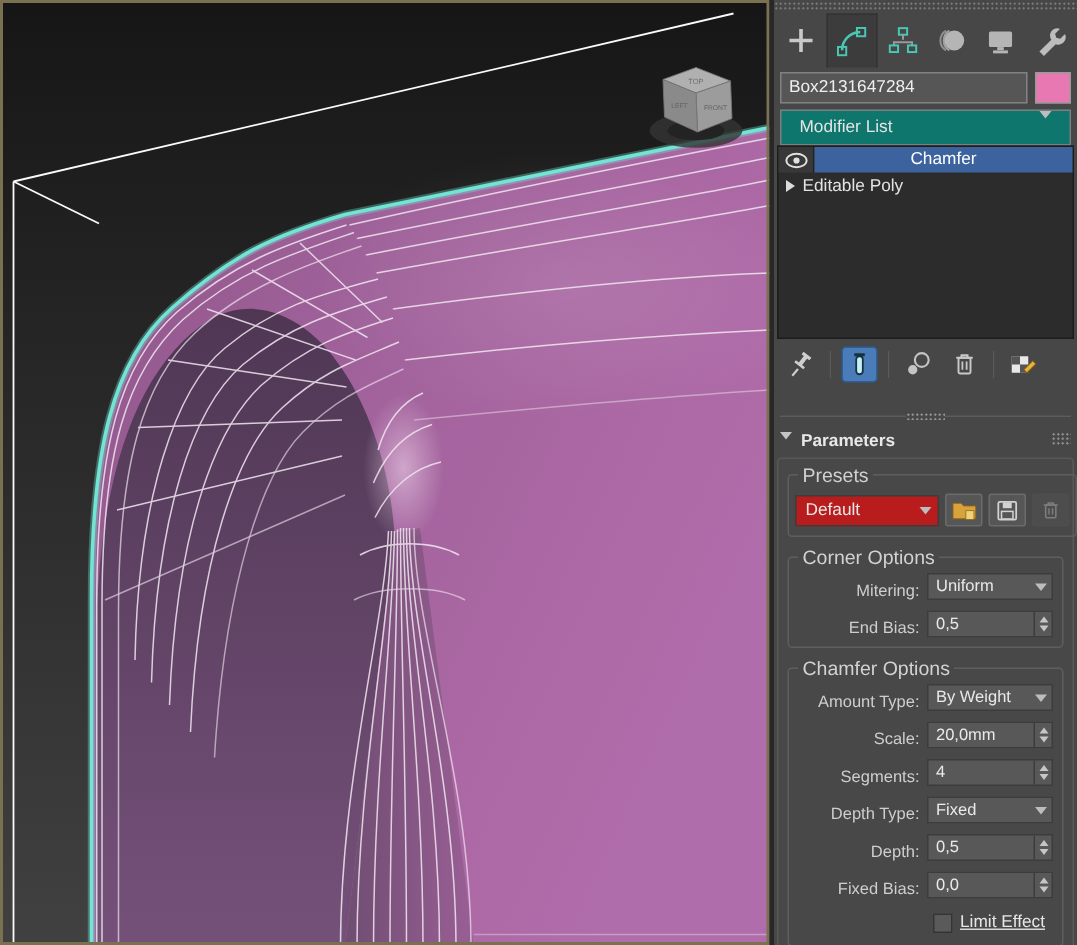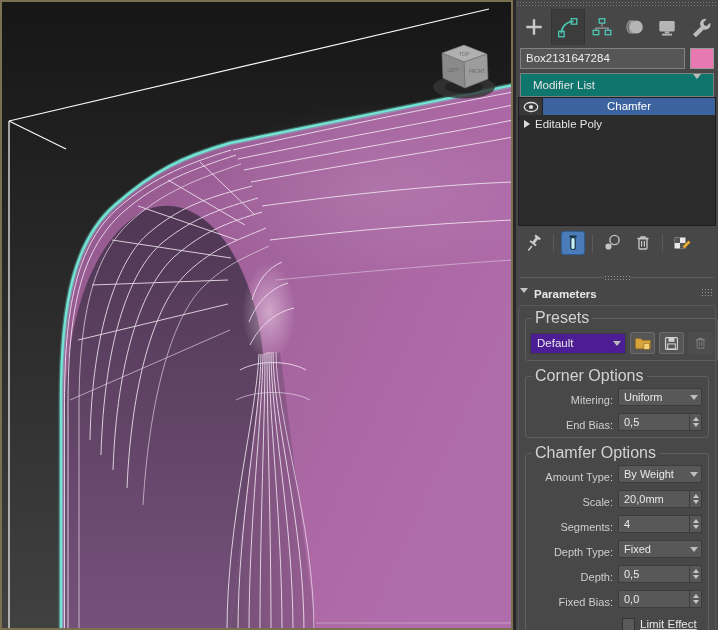--- a/index.html
+++ b/index.html
@@ -39,37 +39,37 @@
   .hsep .knurl{position:absolute;left:50%;top:-3px;transform:translateX(-50%);width:26px;height:5px;background:#474747;
       background-image:radial-gradient(#9a9a9a 0.7px,transparent 0.8px);background-size:3px 3px;}
   .roll-header{position:absolute;top:288px;left:4px;right:4px;height:15px;display:flex;align-items:flex-start;gap:6px;}
   .tri-down{width:0;height:0;border-left:4px solid transparent;border-right:4px solid transparent;border-top:5px solid #c4c4c4;}
   .roll-title{font-weight:bold;font-size:11.5px;color:#e8e8e8;}
   .grip{margin-left:auto;width:13px;height:9px;
       background-image:radial-gradient(#989898 0.7px,transparent 0.8px);background-size:3px 3px;}
   .roll-body{position:absolute;top:305px;left:2px;right:2px;height:330px;background:#484848;
       border:1px solid #585858;border-radius:3px;padding:1px 4px;}
   fieldset{border:1px solid #5e5e5e;border-radius:3px;margin:2px 2px 6px 2px;padding:3px 4px 6px 4px;}
-  legend{font-size:16px;color:#d2d2d2;padding:0 3px;margin-left:2px;}
+  legend{font-size:13px;color:#d2d2d2;padding:0 3px;margin-left:2px;}
   .prow{display:flex;align-items:flex-end;height:18px;margin:0 0 7px 0;}
   .prow:last-child{margin-bottom:0;}
   .plabel{width:88px;text-align:right;padding-right:5px;color:#cecece;font-size:11px;white-space:nowrap;}
   .pctl{width:84px;height:18px;background:#585858;border:1px solid #3c3c3c;display:flex;align-items:center;
       color:#e9e9e9;font-size:11px;position:relative;}
   .pctl .val{padding-left:5px;flex:1;white-space:nowrap;overflow:hidden;}
   .pctl.dropdown .arrow{width:14px;display:flex;justify-content:center;}
   .pctl.spinner .spin{width:12px;height:100%;border-left:1px solid #3c3c3c;display:flex;flex-direction:column;
       align-items:center;justify-content:center;gap:2px;}
   .sp-up{width:0;height:0;border-left:3.5px solid transparent;border-right:3.5px solid transparent;border-bottom:4px solid #c6c6c6;}
   .sp-dn{width:0;height:0;border-left:3.5px solid transparent;border-right:3.5px solid transparent;border-top:4px solid #c6c6c6;}
   .chk-row{display:flex;align-items:center;height:18px;margin-left:92px;gap:5px;text-decoration:underline;}
   .chkbox{width:13px;height:13px;background:#5a5a5a;border:1px solid #343434;}
   .chk-label{color:#e6e6e6;font-size:11.5px;}
   .presets-row{display:flex;align-items:center;gap:4px;margin-top:2px;}
-  .preset-dd{width:96px;height:21px;background:#4c1d95;border:1px solid #3c3c3c;display:flex;align-items:center;
+  .preset-dd{width:96px;height:21px;background:#b91c1c;border:1px solid #3c3c3c;display:flex;align-items:center;
       color:#e9e9e9;font-size:11.5px;}
   .preset-dd .val{flex:1;padding-left:6px;}
   .preset-dd .arrow{width:16px;display:flex;justify-content:center;}
   .sqbtn{width:25px;height:22px;background:#565656;border:1px solid #6b6b6b;border-radius:2px;
       display:flex;align-items:center;justify-content:center;}
   .sqbtn.disabled{border-color:#4e4e4e;background:#4d4d4d;}
 </style>
 </head>
 <body>
 

